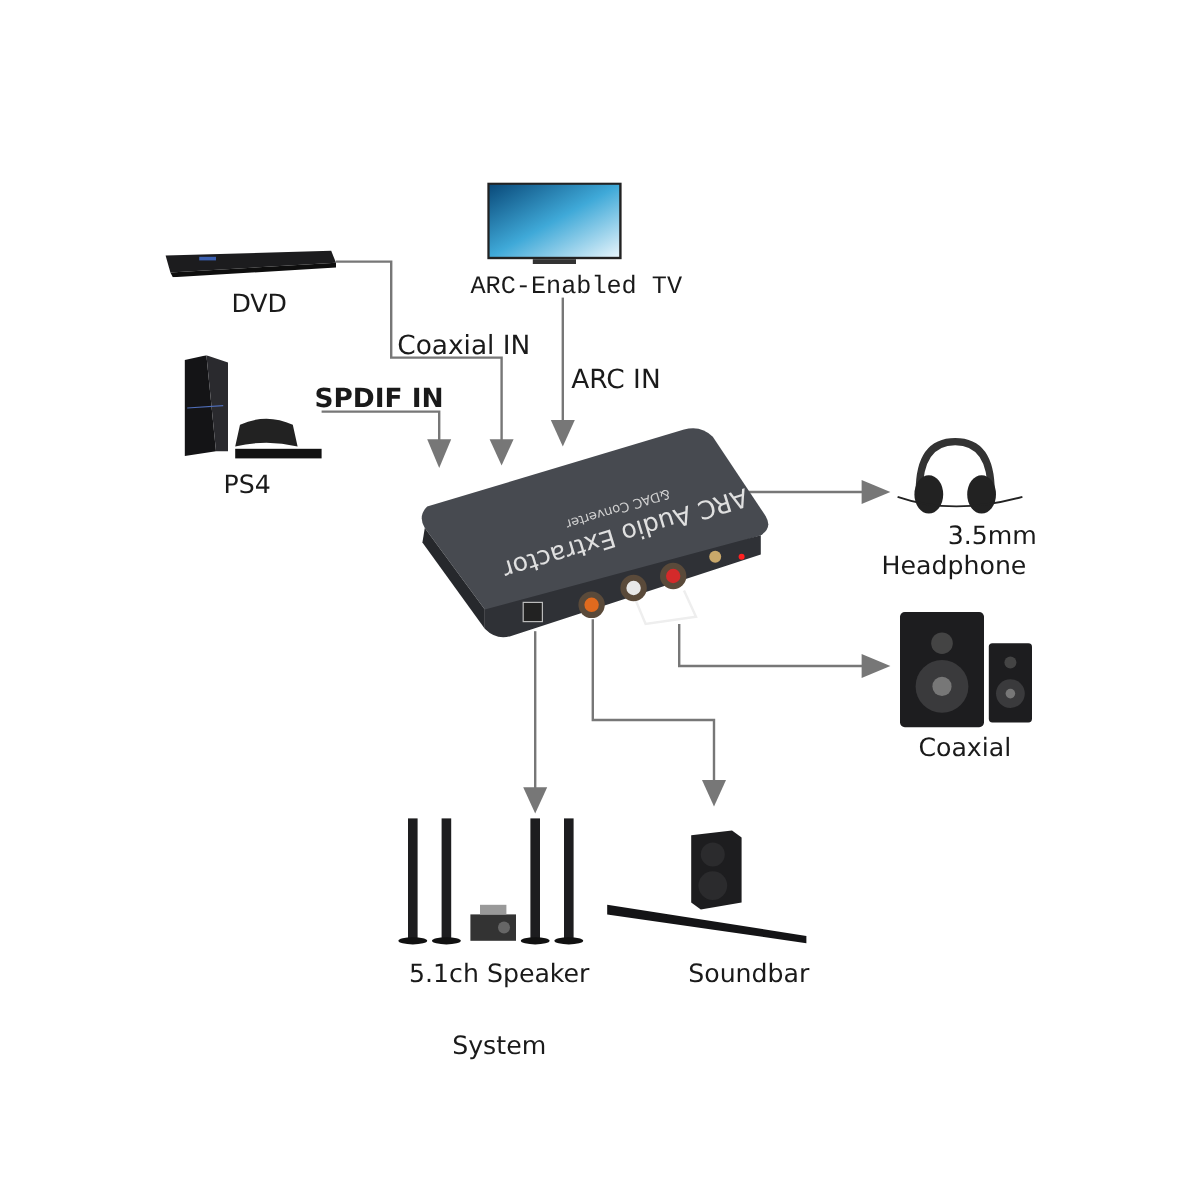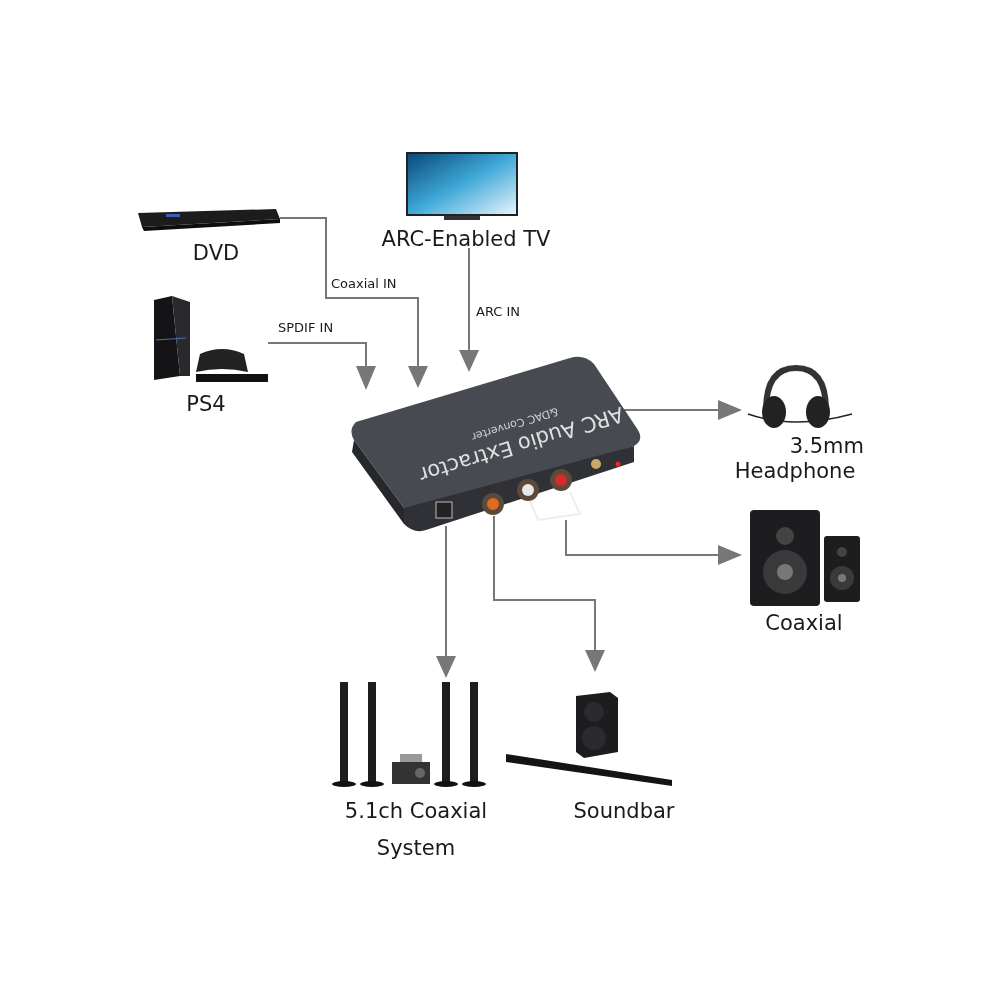--- a/index.html
+++ b/index.html
@@ -1,20 +1,20 @@
 <!DOCTYPE html>
 <html><head>
 <meta charset="utf-8">
 <style>
   html, body { margin: 0; padding: 0; background: #ffffff; }
   body { width: 1000px; height: 1000px; position: relative; overflow: hidden;
          font-family: "DejaVu Sans", sans-serif; color: #1a1a1a; }
   .lbl { position: absolute; white-space: nowrap; text-align: center; }
   .big { font-size: 21px; line-height: 25px; }
-  .med { font-size: 13px; }
+  .med { font-size: 22px; }
   svg.wires { position: absolute; left: 0; top: 0; }
   .dev { position: absolute; }
 </style>
 </head>
 <body>
 
 <svg class="wires" width="1000" height="1000">
   <defs>
     <marker id="arr" viewBox="0 0 10 10" refX="5" refY="5" markerWidth="5" markerHeight="5" orient="auto">
       <path d="M0,0 L10,5 L0,10 z" fill="#777"></path>
@@ -38,21 +38,21 @@
   <polyline points="528,496 538,520 580,514 570,492" fill="none" stroke="#eee" stroke-width="2"></polyline>
 
   <polyline points="446,526 446,660" fill="none" stroke="#777" stroke-width="2"></polyline>
   <polygon points="436,656 456,656 446,678" fill="#777"></polygon>
 
   <polyline points="494,516 494,600 595,600 595,652" fill="none" stroke="#777" stroke-width="2"></polyline>
   <polygon points="585,650 605,650 595,672" fill="#777"></polygon>
 </svg>
 
 <div class="lbl med" style="left:331px;top:276px;">Coaxial IN</div>
-<div class="lbl med" style="left:278px;top:320px;">SPDIF IN</div>
+<div class="lbl med" style="left:262px;top:320px;font-weight:bold;">SPDIF IN</div>
 <div class="lbl med" style="left:476px;top:304px;">ARC IN</div>
 
 <svg class="dev" style="left:136px;top:205px;" width="146" height="26">
   <path d="M2,8 L140,4 L144,14 L6,22 Z" fill="#1c1c1e"></path>
   <path d="M6,22 L144,14 L144,18 L8,26 Z" fill="#0e0e0e"></path>
   <rect x="30" y="9" width="14" height="3" fill="#3b5fb0"></rect>
 </svg>
 <div class="lbl big" style="left:180px;top:241px;width:72px;">DVD</div>
 
 <svg class="dev" style="left:150px;top:296px;" width="120" height="90">
@@ -69,21 +69,21 @@
     <linearGradient id="tvg" x1="0" y1="0" x2="1" y2="1">
       <stop offset="0" stop-color="#0a4a7a"></stop>
       <stop offset="0.5" stop-color="#3fa9d8"></stop>
       <stop offset="1" stop-color="#e6f4fb"></stop>
     </linearGradient>
   </defs>
   <rect x="0" y="0" width="112" height="64" fill="#222"></rect>
   <rect x="2" y="2" width="108" height="60" fill="url(#tvg)"></rect>
   <rect x="38" y="64" width="36" height="4" fill="#333"></rect>
 </svg>
-<div class="lbl big" style="left:380px;top:227px;width:172px;">ARC-Enabled TV</div>
+<div class="lbl big" style="left:392px;top:227px;width:172px;font-family:Liberation Mono, monospace;">ARC-Enabled TV</div>
 
 <svg class="dev" style="left:348px;top:352px;" width="300" height="196">
   <path d="M8,70 L222,6 Q236,2 246,12 L290,78 Q296,88 286,94 L78,160 Q64,164 56,156 L6,88 Q0,78 8,70 Z" fill="#474a50"></path>
   <path d="M56,156 L286,94 L286,110 L78,178 Q66,182 56,172 Z" fill="#2f3136"></path>
   <path d="M6,88 L56,156 L56,172 L4,100 Z" fill="#26282c"></path>
   <g transform="translate(170,82) rotate(-17) scale(-1,-1)">
     <text x="0" y="-4" text-anchor="middle" font-family="DejaVu Sans, sans-serif" font-size="21" fill="#e0e0e0">ARC Audio Extractor</text>
     <text x="0" y="14" text-anchor="middle" font-family="DejaVu Sans, sans-serif" font-size="11" fill="#d0d0d0">&amp;DAC Converter</text>
   </g>
 
@@ -125,22 +125,22 @@
   <rect x="38" y="2" width="8" height="100" fill="#1d1d1f"></rect>
   <ellipse cx="42" cy="104" rx="12" ry="3" fill="#111"></ellipse>
   <rect x="112" y="2" width="8" height="100" fill="#1d1d1f"></rect>
   <ellipse cx="116" cy="104" rx="12" ry="3" fill="#111"></ellipse>
   <rect x="140" y="2" width="8" height="100" fill="#1d1d1f"></rect>
   <ellipse cx="144" cy="104" rx="12" ry="3" fill="#111"></ellipse>
   <rect x="62" y="82" width="38" height="22" fill="#333"></rect>
   <rect x="70" y="74" width="22" height="8" fill="#999"></rect>
   <circle cx="90" cy="93" r="5" fill="#666"></circle>
 </svg>
-<div class="lbl big" style="left:336px;top:799px;width:160px;">5.1ch Coaxial</div>
-<div class="lbl big" style="left:336px;top:836px;width:160px;">System</div>
+<div class="lbl big" style="left:336px;top:799px;width:160px;">5.1ch Speaker</div>
+<div class="lbl big" style="left:336px;top:859px;width:160px;">System</div>
 
 <svg class="dev" style="left:504px;top:690px;" width="172" height="100">
   <path d="M72,6 L106,2 L114,8 L114,62 L80,68 L72,62 Z" fill="#1d1d1f"></path>
   <circle cx="90" cy="22" r="10" fill="#2b2b2d"></circle>
   <circle cx="90" cy="48" r="12" fill="#2b2b2d"></circle>
   <path d="M2,64 L168,90 L168,96 L2,72 Z" fill="#141416"></path>
 </svg>
 <div class="lbl big" style="left:538px;top:799px;width:104px;margin-left:34px;">Soundbar</div>
 
 </body></html>

